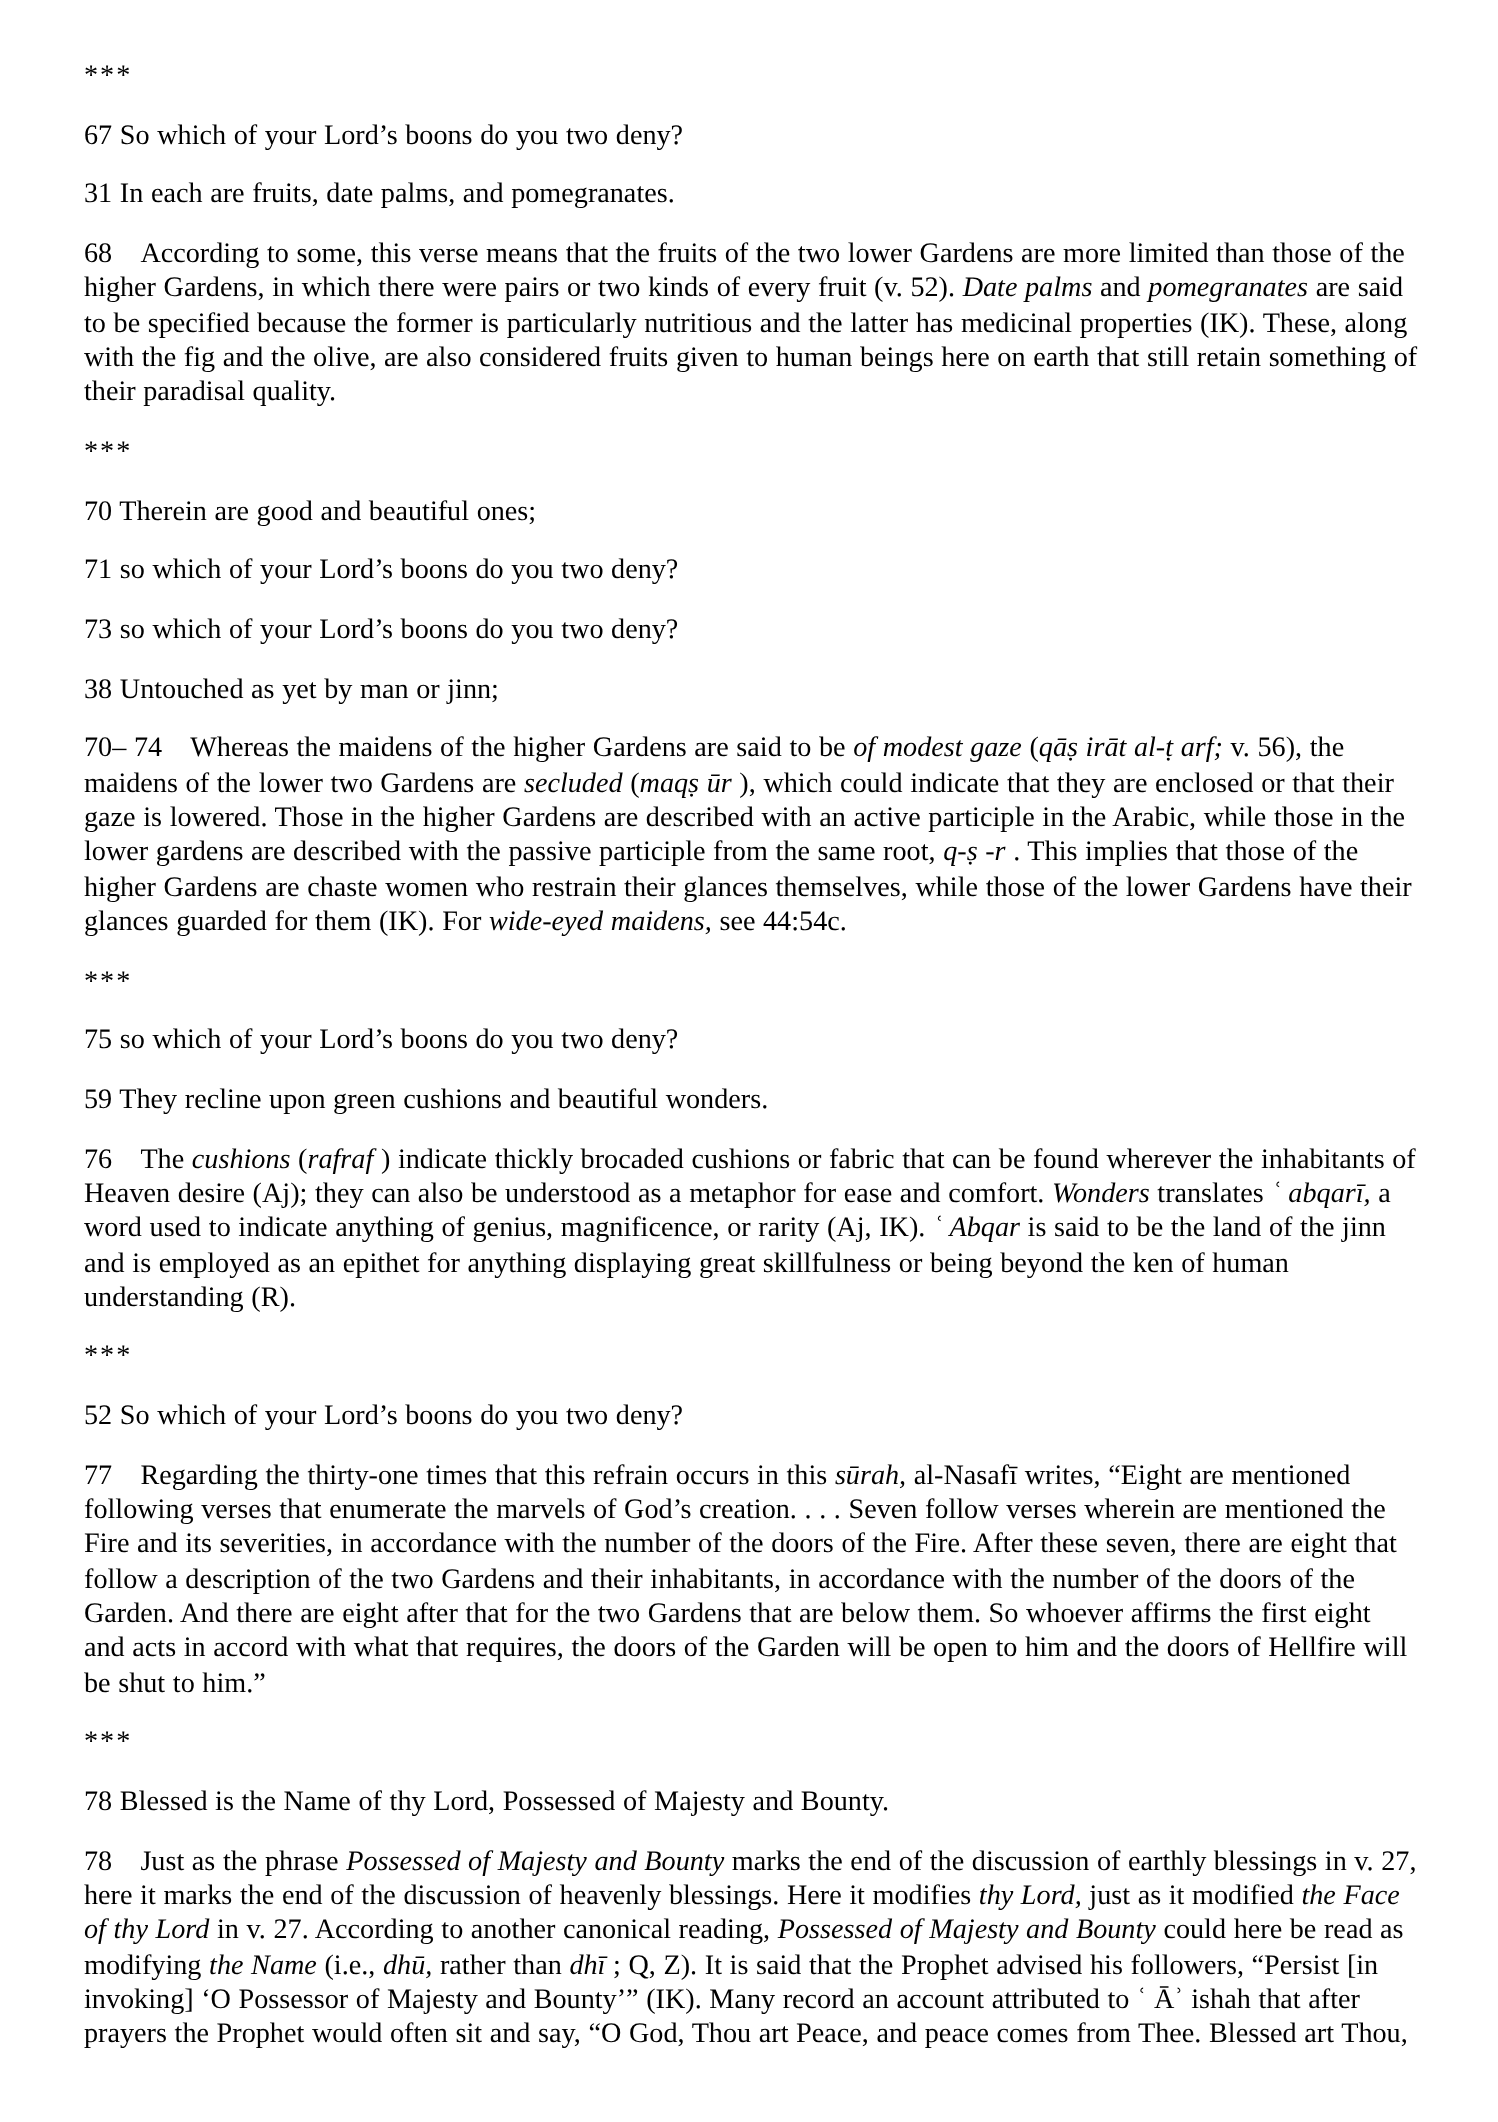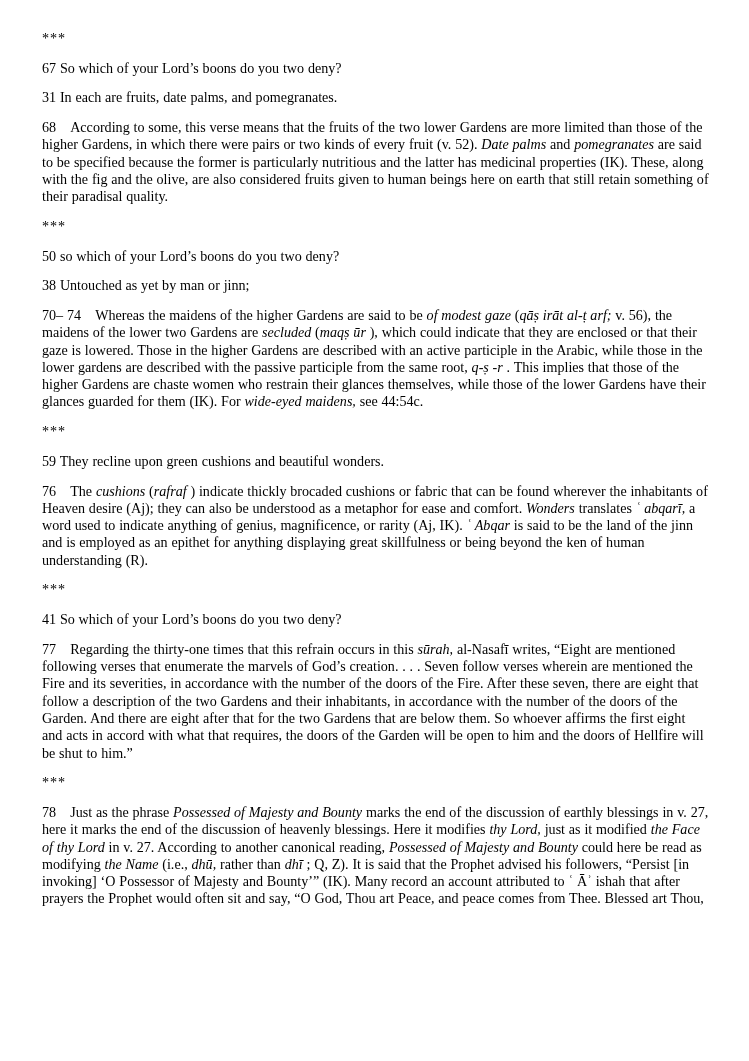--- a/index.html
+++ b/index.html
@@ -33,25 +33,29 @@
 </head>
 <body>
 
 <main class="page">
   <div class="doc" id="doc">
       <p class="separator">***</p>
       <p class="verse"><span>67 So which of your Lord’s boons do you two deny?</span></p>
       <p class="verse"><span>31 In each are fruits, date palms, and pomegranates.</span></p>
       <p class="commentary"><span>68 According to some, this verse means that the fruits of the two lower Gardens are more limited than those of the higher Gardens, in which there were pairs or two kinds of every fruit (v. 52). </span><em>Date palms</em><span> and </span><em>pomegranates</em><span> are said to be specified because the former is particularly nutritious and the latter has medicinal properties (IK). These, along with the fig and the olive, are also considered fruits given to human beings here on earth that still retain something of their paradisal quality.</span></p>
       <p class="separator">***</p>
-      <p class="verse"><span>50 so which of your Lord’s boons do you two deny?</span></p>
+      <p class="verse"><span>70 Therein are good and beautiful ones;</span></p>
+      <p class="verse"><span>71 so which of your Lord’s boons do you two deny?</span></p>
+      <p class="verse"><span>73 so which of your Lord’s boons do you two deny?</span></p>
       <p class="verse"><span>38 Untouched as yet by man or jinn;</span></p>
       <p class="commentary"><span>70– 74 Whereas the maidens of the higher Gardens are said to be </span><em>of modest gaze</em><span> (</span><em>qāṣ irāt al-ṭ arf;</em><span> v. 56), the maidens of the lower two Gardens are </span><em>secluded</em><span> (</span><em>maqṣ ūr</em><span> ), which could indicate that they are enclosed or that their gaze is lowered. Those in the higher Gardens are described with an active participle in the Arabic, while those in the lower gardens are described with the passive participle from the same root, </span><em>q-ṣ -r</em><span> . This implies that those of the higher Gardens are chaste women who restrain their glances themselves, while those of the lower Gardens have their glances guarded for them (IK). For </span><em>wide-eyed maidens,</em><span> see 44:54c.</span></p>
       <p class="separator">***</p>
+      <p class="verse"><span>75 so which of your Lord’s boons do you two deny?</span></p>
       <p class="verse"><span>59 They recline upon green cushions and beautiful wonders.</span></p>
       <p class="commentary"><span>76 The </span><em>cushions</em><span> (</span><em>rafraf</em><span> ) indicate thickly brocaded cushions or fabric that can be found wherever the inhabitants of Heaven desire (Aj); they can also be understood as a metaphor for ease and comfort. </span><em>Wonders</em><span> translates </span><em>ʿ abqarī,</em><span> a word used to indicate anything of genius, magnificence, or rarity (Aj, IK). </span><em>ʿ Abqar</em><span> is said to be the land of the jinn and is employed as an epithet for anything displaying great skillfulness or being beyond the ken of human understanding (R).</span></p>
       <p class="separator">***</p>
-      <p class="verse"><span>41 So which of your Lord’s boons do you two deny?</span></p>
+      <p class="verse"><span>52 So which of your Lord’s boons do you two deny?</span></p>
       <p class="commentary"><span>77 Regarding the thirty-one times that this refrain occurs in this </span><em>sūrah,</em><span> al-Nasafī writes, “Eight are mentioned following verses that enumerate the marvels of God’s creation. . . . Seven follow verses wherein are mentioned the Fire and its severities, in accordance with the number of the doors of the Fire. After these seven, there are eight that follow a description of the two Gardens and their inhabitants, in accordance with the number of the doors of the Garden. And there are eight after that for the two Gardens that are below them. So whoever affirms the first eight and acts in accord with what that requires, the doors of the Garden will be open to him and the doors of Hellfire will be shut to him.”</span></p>
       <p class="separator">***</p>
+      <p class="verse"><span>78 Blessed is the Name of thy Lord, Possessed of Majesty and Bounty.</span></p>
       <p class="commentary"><span>78 Just as the phrase </span><em>Possessed of Majesty and Bounty</em><span> marks the end of the discussion of earthly blessings in v. 27, here it marks the end of the discussion of heavenly blessings. Here it modifies </span><em>thy Lord,</em><span> just as it modified </span><em>the Face of thy Lord</em><span> in v. 27. According to another canonical reading, </span><em>Possessed of Majesty and Bounty</em><span> could here be read as modifying </span><em>the Name</em><span> (i.e., </span><em>dhū,</em><span> rather than </span><em>dhī</em><span> ; Q, Z). It is said that the Prophet advised his followers, “Persist [in invoking] ‘O Possessor of Majesty and Bounty’” (IK). Many record an account attributed to ʿ Āʾ ishah that after prayers the Prophet would often sit and say, “O God, Thou art Peace, and peace comes from Thee. Blessed art Thou, </span></p>
     </div>
 </main>
 
 </body></html>

